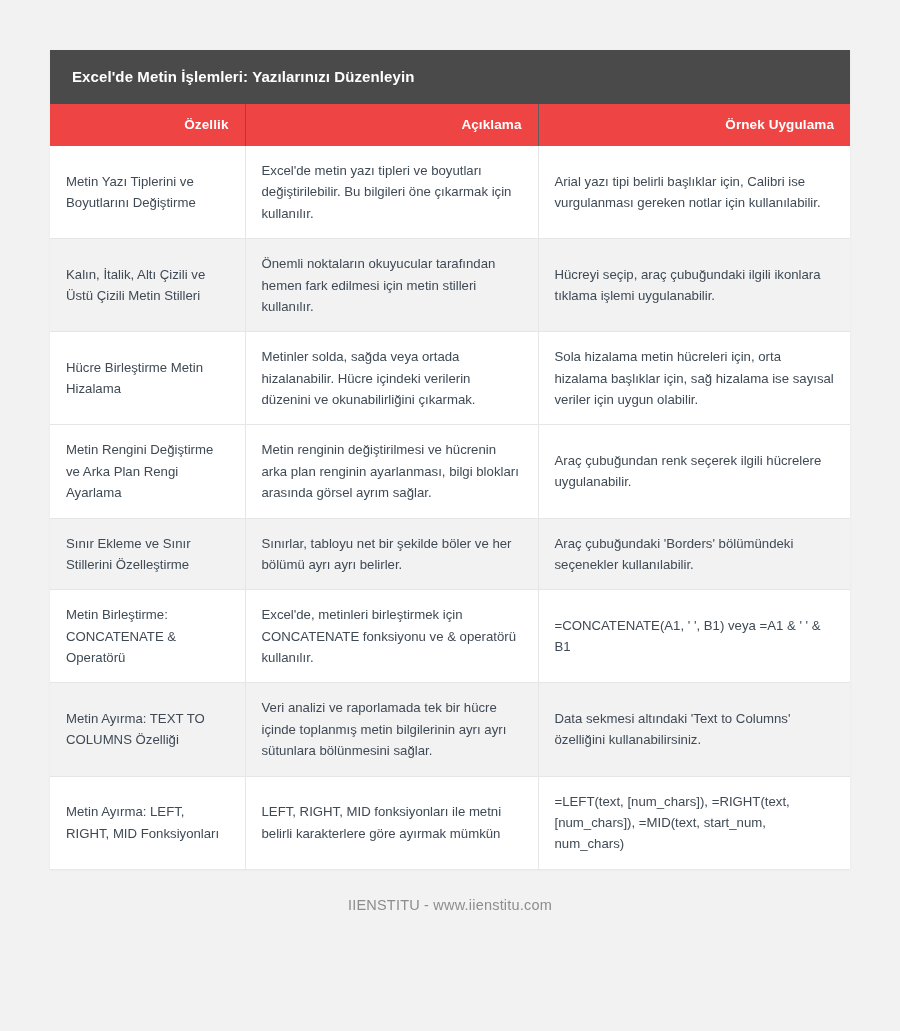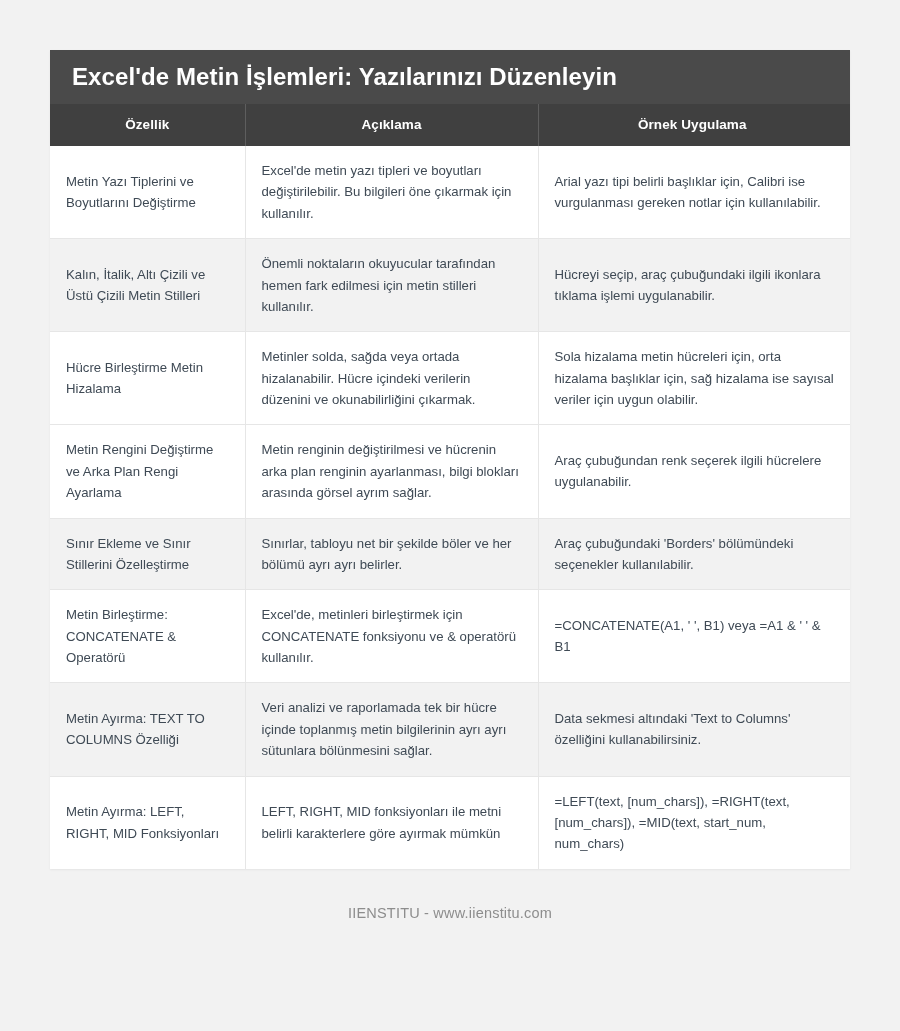--- a/index.html
+++ b/index.html
@@ -35,43 +35,43 @@
     background: #4a4a4a;
     color: #ffffff;
     box-sizing: border-box;
     height: 54px;
     display: flex;
     align-items: center;
     padding: 0 22px;
   }
   .title-bar h1 {
     margin: 0;
-    font-size: 24px;
+    font-size: 15px;
     font-weight: bold;
     letter-spacing: 0.1px;
     line-height: 1.1;
     white-space: nowrap;
   }
 
   table.grid {
     width: 800px;
     border-collapse: collapse;
     table-layout: fixed;
   }
 
   table.grid col.c1 { width: 195px; }
   table.grid col.c2 { width: 293px; }
   table.grid col.c3 { width: 312px; }
 
   table.grid thead th {
-    background: #404040;
+    background: #ef4444;
     color: #ffffff;
     font-size: 13.5px;
     font-weight: bold;
-    text-align: center;
+    text-align: right;
     padding: 13px 16px 14px 16px;
     border-right: 1px solid #5e5e5e;
     box-sizing: border-box;
     vertical-align: middle;
     letter-spacing: 0.1px;
   }
   table.grid thead th:last-child {
     border-right: none;
     padding-left: 12px;
   }
@@ -95,21 +95,21 @@
   }
 
   table.grid tbody tr.odd td  { background: #ffffff; }
   table.grid tbody tr.even td { background: #f2f2f2; }
 
   .footer {
     width: 800px;
     text-align: center;
     color: #8d8d8d;
     font-size: 14.5px;
-    padding-top: 36px;
+    padding-top: 28px;
     letter-spacing: 0.2px;
   }
 </style>
 </head>
 <body>
 
 <div class="page">
 
   <div class="table-wrap">
 

